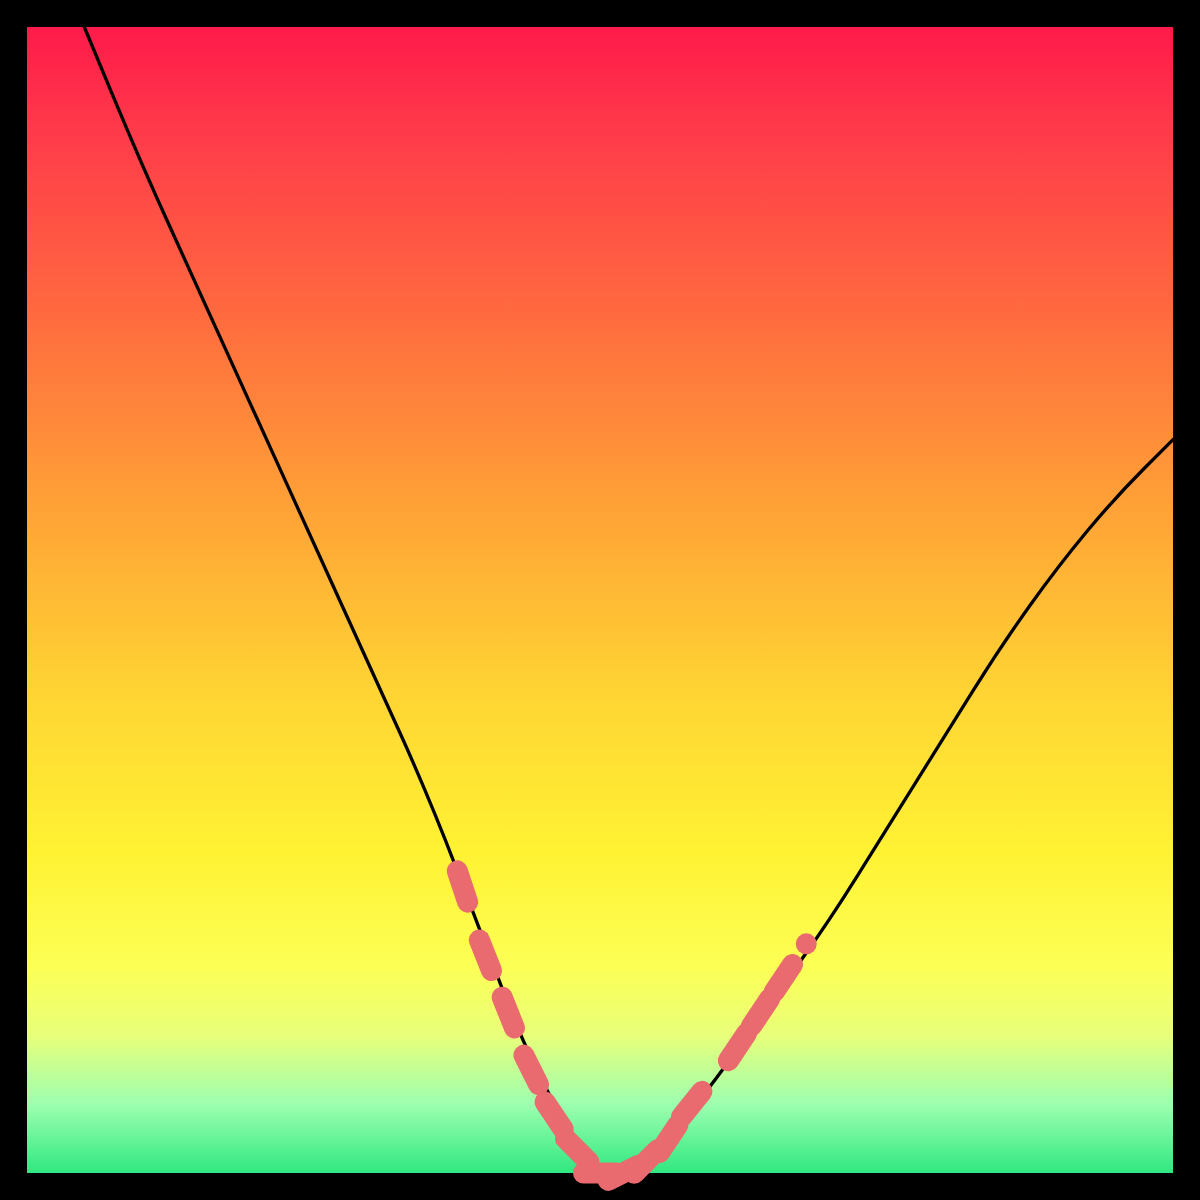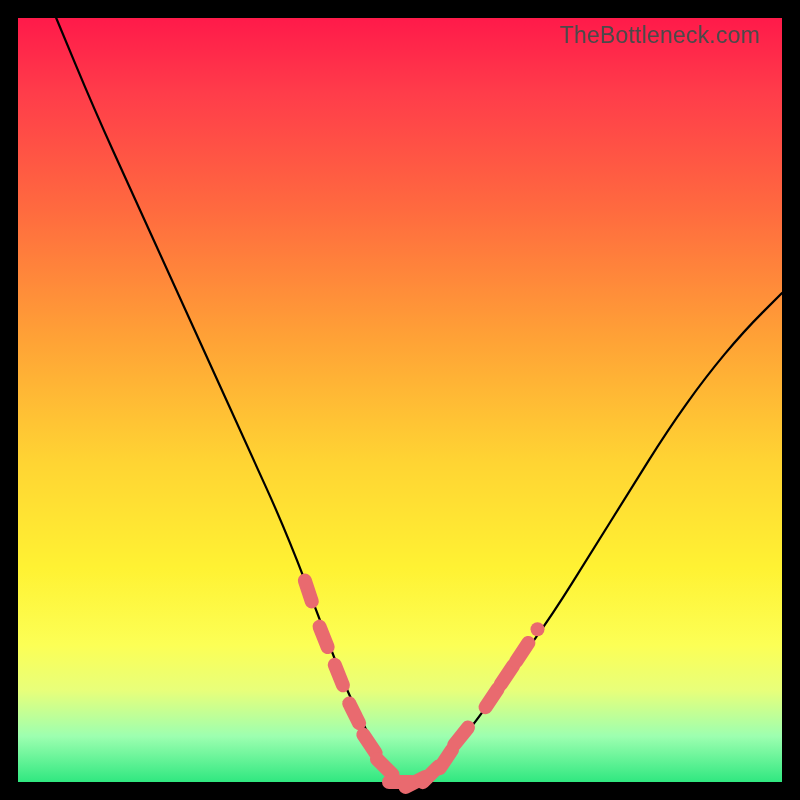--- a/index.html
+++ b/index.html
@@ -77,14 +77,13 @@
         <line x1="404.781825406948" y1="764.138174593052" x2="420.33817459305203" y2="748.581825406948" stroke="#e96a6f" stroke-width="14" stroke-linecap="round"></line>
         <line x1="421.7382978415225" y1="750.2325532377164" x2="433.94170215847754" y2="731.9274467622837" stroke="#e96a6f" stroke-width="14" stroke-linecap="round"></line>
         <line x1="436.2483544769013" y1="726.7495569038733" x2="449.9916455230986" y2="709.5704430961266" stroke="#e96a6f" stroke-width="14" stroke-linecap="round"></line>
         <line x1="467.5782978415225" y1="689.1125532377163" x2="479.7817021584775" y2="670.8074467622838" stroke="#e96a6f" stroke-width="14" stroke-linecap="round"></line>
         <line x1="482.8582978415225" y1="666.1925532377162" x2="495.06170215847754" y2="647.8874467622837" stroke="#e96a6f" stroke-width="14" stroke-linecap="round"></line>
         <line x1="498.1382978415225" y1="643.2725532377162" x2="510.3417021584775" y2="624.9674467622838" stroke="#e96a6f" stroke-width="14" stroke-linecap="round"></line>
         <line x1="519.52" y1="611.2" x2="519.52" y2="611.2" stroke="#e96a6f" stroke-width="14" stroke-linecap="round"></line>
       </g>
   </svg>
 
-  <div class="watermark">TheBottleneck.com</div>
 </div>
 
 </body></html>

